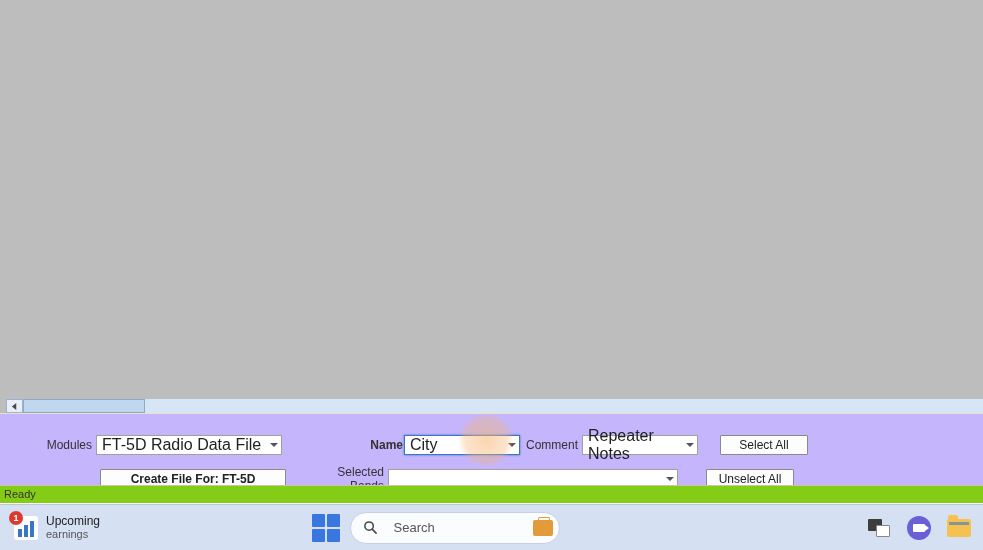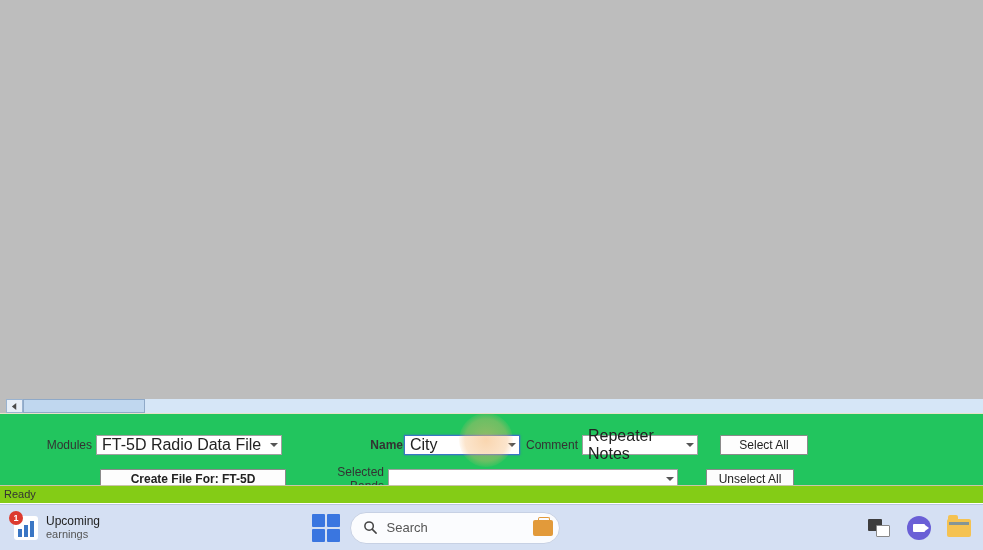--- a/index.html
+++ b/index.html
@@ -25,21 +25,21 @@
   }
   .hscroll-left svg { width: 7px; height: 7px; }
   .hscroll-thumb {
     width: 122px; background: #c0d7ef; border: 1px solid #8fa9c8; margin-left: 0;
   }
   .hscroll-track { flex: 1; background: #d6e6f7; }
 
   
   .controls-panel {
     position: absolute; top: 413px; left: 0; right: 0; height: 72px;
-    background: #22c55e;
+    background: #c4b5fd;
     border-top: 1px solid #e8e3c8;
   }
   .ctrl-row { display: flex; align-items: center; height: 30px; }
   .ctrl-row.r1 { margin-top: 16px; }
   .ctrl-row.r2 { margin-top: 4px; }
   .lbl { font-size: 12px; color: #333; text-align: right; }
   .lbl.modules { width: 96px; padding-right: 4px; }
   .lbl.name { width: 60px; padding-right: 1px; margin-left: 0; font-weight: bold; }
   .lbl.comment { width: auto; padding: 0 4px 0 6px; }
   .lbl.selbands { width: 100px; padding-right: 4px; text-align: right; }
@@ -109,21 +109,21 @@
   .notif-text .sub { font-size: 11px; color: #555; }
 
   .tb-center { position: absolute; left: 50%; transform: translateX(-180px); display: flex; align-items: center; gap: 10px; }
   .win-start {
     width: 28px; height: 28px; display: grid; grid-template-columns: 1fr 1fr;
     grid-template-rows: 1fr 1fr; gap: 2px;
   }
   .win-start div { background: #3a76e0; border-radius: 1px; }
   .search-box {
     width: 210px; height: 32px; background: #fbfcfe; border-radius: 16px;
-    display: flex; align-items: center; padding: 0 6px 0 12px; gap: 9px;
+    display: flex; align-items: center; padding: 0 6px 0 12px; gap: 16px;
     border: 1px solid #c7d1e4;
   }
   .search-box .mag { width: 15px; height: 15px; }
   .search-box .ph { font-size: 13px; color: #555; flex: 1; }
   .search-box .brief {
     width: 20px; height: 16px; background: #e29a3a; border-radius: 2px;
     position: relative;
   }
   .search-box .brief::before {
     content: ""; position: absolute; top: -3px; left: 5px; width: 10px; height: 4px;

